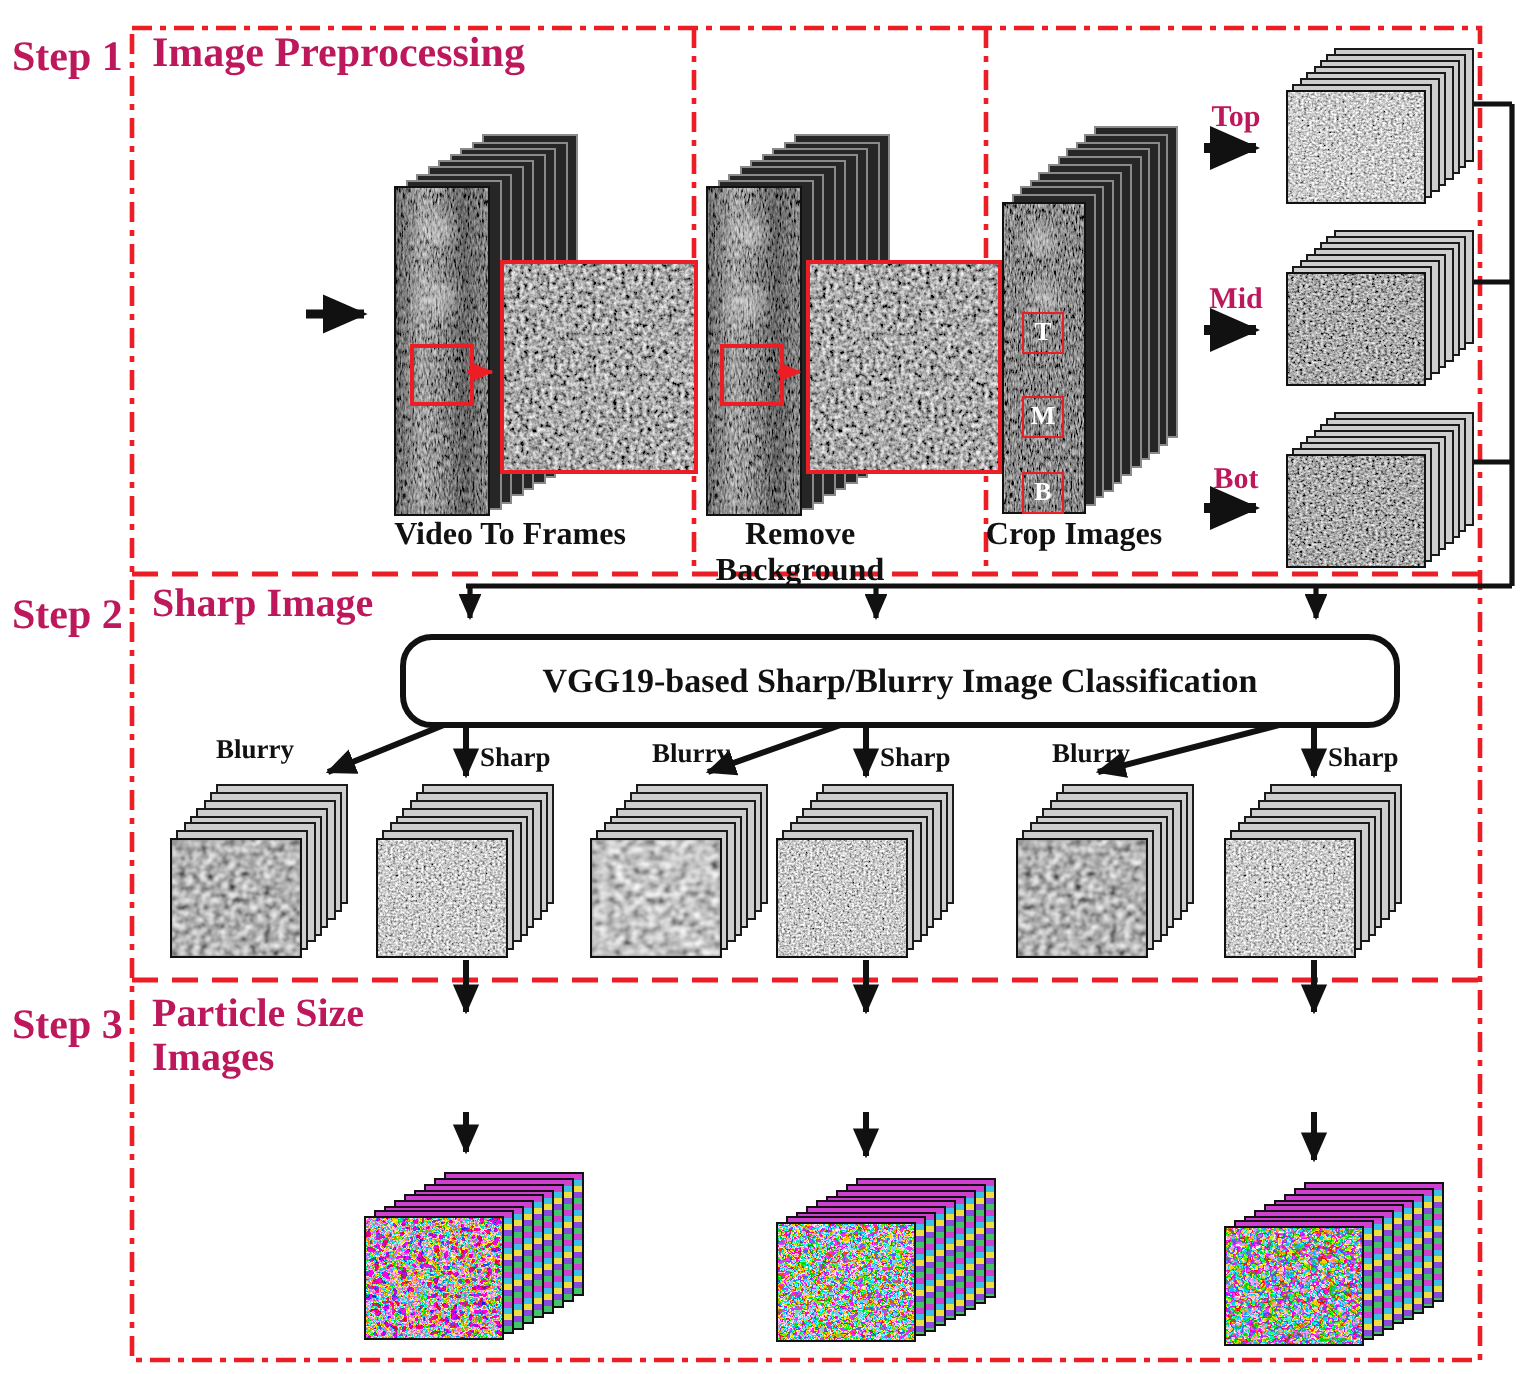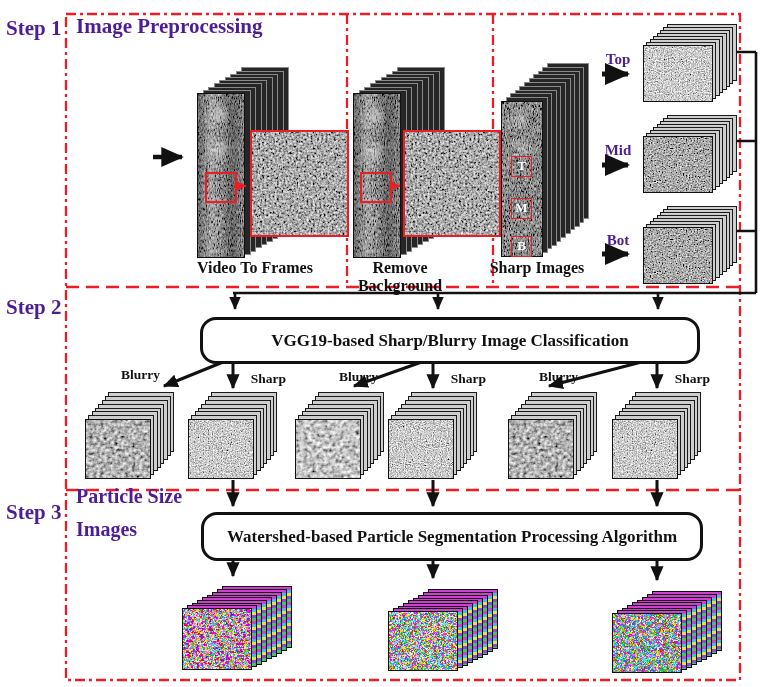--- a/index.html
+++ b/index.html
@@ -1,25 +1,25 @@
 <!DOCTYPE html>
 <html><head>
 <meta charset="utf-8">
 <style>
   html,body{margin:0;padding:0;background:#ffffff;}
   .canvas{position:relative;width:768px;height:687px;background:#ffffff;overflow:hidden;
           font-family:"Liberation Serif", serif;}
   svg.overlay{position:absolute;left:0;top:0;z-index:0;}
   svg.topoverlay{position:absolute;left:0;top:0;z-index:6;pointer-events:none;}
   .txt{position:absolute;font-weight:bold;color:#111;}
-  .red{color:#4c1d95;}
+  .red{color:#be185d;}
   .steplabel{font-size:21px;}
   .sectitle{font-size:20px;line-height:22px;}
   .caption{font-size:16px;text-align:center;}
-  .branch{font-size:13.5px;text-align:right;z-index:3;}
+  .branch{font-size:13.5px;text-align:left;z-index:3;}
   .outlabel{font-size:15px;text-align:center;z-index:3;}
   .procbox{position:absolute;background:#fff;border:3px solid #111;border-radius:16px;
            display:flex;align-items:center;justify-content:center;font-weight:bold;
            font-size:17px;color:#111;z-index:2;text-align:center;}
   .videobox{position:absolute;background:#fff;border:3px solid #111;border-radius:9px;
             display:flex;align-items:center;justify-content:center;font-weight:bold;
             font-size:18px;color:#111;z-index:2;}
   .stack{position:absolute;z-index:1;}
   .stack i,.stack .face{position:absolute;left:0;top:0;width:var(--w);height:var(--h);
         box-sizing:border-box;display:block;}
@@ -188,22 +188,23 @@
       <path d="M657,480 V506" stroke-width="3" marker-end="url(#mb)"></path>
       <path d="M233,556 V576" stroke-width="3" marker-end="url(#mb)"></path>
       <path d="M433,556 V578" stroke-width="3" marker-end="url(#mb)"></path>
       <path d="M657,556 V580" stroke-width="3" marker-end="url(#mb)"></path>
     </g>
   </svg>
 
   <div class="txt red steplabel" style="left:6px;top:16px;">Step 1</div>
   <div class="txt red sectitle" style="left:76px;top:15px;font-size:21px;">Image Preprocessing</div>
   <div class="txt red steplabel" style="left:6px;top:295px;">Step 2</div>
+  <div class="txt red sectitle" style="left:76px;top:291px;">Sharp Image</div>
   <div class="txt red steplabel" style="left:6px;top:500px;">Step 3</div>
-  <div class="txt red sectitle" style="left:76px;top:485px;">Particle Size</div>
+  <div class="txt red sectitle" style="left:76px;top:496px;">Particle Size</div>
   <div class="txt red sectitle" style="left:76px;top:518px;">Images</div>
 
 
   <div class="stack darks" style="left:197px;top:93px;--w:48px;--h:165px;">
       <i style="left: 44px; top: -25.6px;"></i>
       <i style="left: 38.5px; top: -22.4px;"></i>
       <i style="left: 33px; top: -19.2px;"></i>
       <i style="left: 27.5px; top: -16px;"></i>
       <i style="left: 22px; top: -12.8px;"></i>
       <i style="left: 16.5px; top: -9.6px;"></i>
@@ -270,21 +271,21 @@
   </div>
   <div class="srcrect" style="left:205px;top:172px;width:28px;height:27px;"></div>
   <div class="srcrect" style="left:360px;top:172px;width:28px;height:27px;"></div>
 
   <div class="tmb" style="left:511px;top:156px;">T</div>
   <div class="tmb" style="left:511px;top:198px;">M</div>
   <div class="tmb" style="left:511px;top:236px;">B</div>
 
   <div class="txt caption" style="left:185px;top:259px;width:140px;">Video To Frames</div>
   <div class="txt caption" style="left:330px;top:259px;width:140px;">Remove Background</div>
-  <div class="txt caption" style="left:467px;top:259px;width:140px;">Sharp Images</div>
+  <div class="txt caption" style="left:467px;top:259px;width:140px;">Crop Images</div>
 
   <div class="txt red outlabel" style="left:600px;top:51px;width:36px;">Top</div>
   <div class="txt red outlabel" style="left:600px;top:142px;width:36px;">Mid</div>
   <div class="txt red outlabel" style="left:600px;top:232px;width:36px;">Bot</div>
 
   <div class="stack" style="left:643px;top:45px;--w:70px;--h:57px;">
       <i style="left: 23.8px; top: -21px;"></i>
       <i style="left: 20.4px; top: -18px;"></i>
       <i style="left: 17px; top: -15px;"></i>
       <i style="left: 13.6px; top: -12px;"></i>
@@ -415,23 +416,20 @@
       <i style="left: 9.9px; top: -11.4px;"></i>
       <i style="left: 6.6px; top: -7.6px;"></i>
       <i style="left: 3.3px; top: -3.8px;"></i>
     <b class="face">
       <svg viewBox="0 0 100 100" preserveAspectRatio="none">
           <rect width="100" height="100" filter="url(#fgray)"></rect>
         </svg>
     </b>
   </div>
 
-  <div class="procbox" style="left:201px;top:512px;width:496px;height:43px;">
-    <span>Watershed-based Particle Segmentation Processing Algorithm</span>
-  </div>
 
   <div class="stack colorful" style="left:182px;top:608px;--w:70px;--h:62px;">
       <i style="left: 40px; top: -21.6px;"></i>
       <i style="left: 35px; top: -18.9px;"></i>
       <i style="left: 30px; top: -16.2px;"></i>
       <i style="left: 25px; top: -13.5px;"></i>
       <i style="left: 20px; top: -10.8px;"></i>
       <i style="left: 15px; top: -8.1px;"></i>
       <i style="left: 10px; top: -5.4px;"></i>
       <i style="left: 5px; top: -2.7px;"></i>

